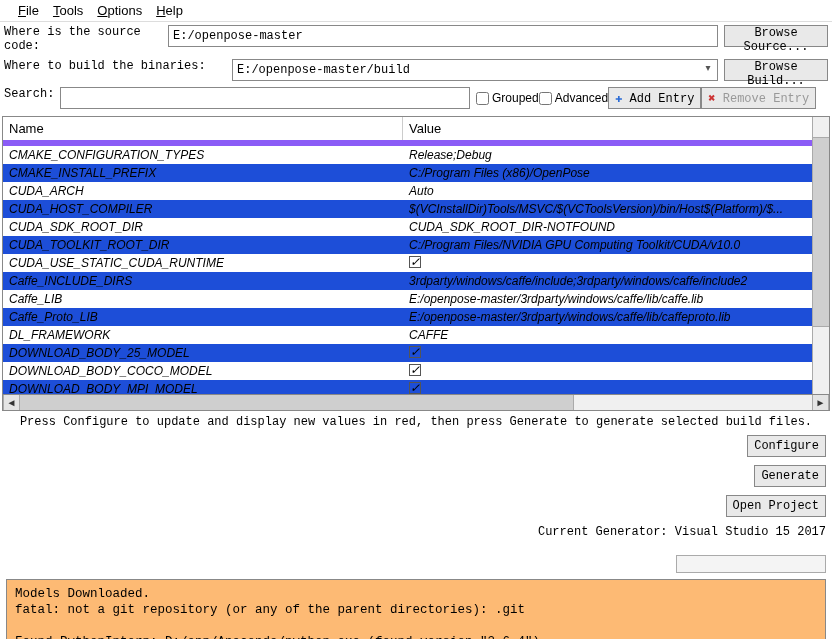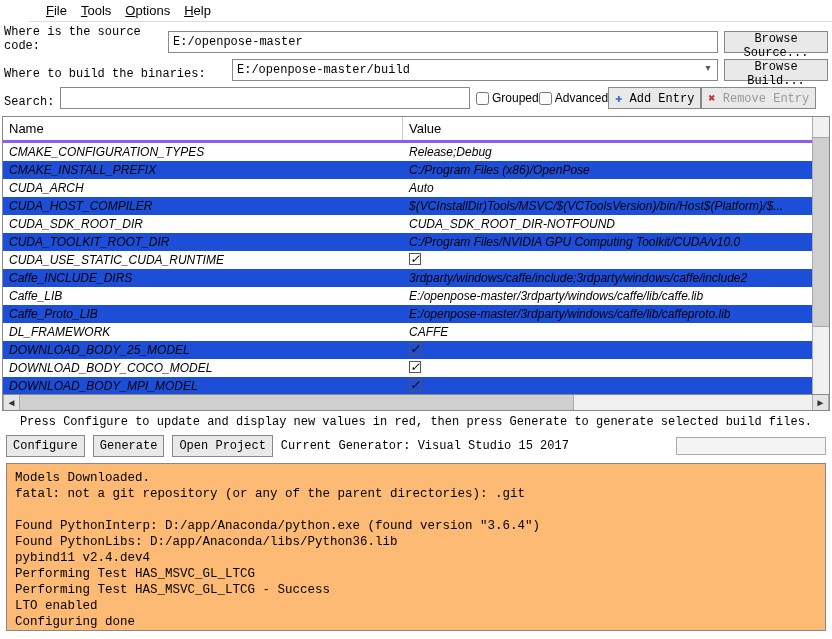--- a/index.html
+++ b/index.html
@@ -11,28 +11,27 @@
     width: 832px;
     height: 639px;
     overflow: hidden;
   }
   .menubar {
     display: flex;
     gap: 14px;
     padding: 3px 18px;
     border-bottom: 1px solid #ddd;
     font-size: 13px;
-    margin-left: 28px;
   }
   .menubar span { cursor: default; }
   .menubar span:first-letter { text-decoration: underline; }
 
   .row {
     display: flex;
-    align-items: flex-end;
+    align-items: flex-start;
     padding: 3px 4px;
     gap: 6px;
   }
   .lbl-fixed { font-family: "Courier New", monospace; }
   .lbl-source { width: 158px; }
   .lbl-build  { width: 222px; }
   .lbl-search { width: 50px; }
 
   input[type="text"].field {
     flex: 1;
@@ -80,21 +79,21 @@
     margin: 4px 2px 0 2px;
     border: 1px solid #888;
     border-bottom: 0;
     height: 278px;
     position: relative;
     overflow: hidden;
     background: #fff;
   }
   .table-head {
     display: flex;
-    border-bottom: 3px solid #8b5cf6;
+    border-bottom: 6px solid #8b5cf6;
     background: #fff;
     font-size: 13px;
   }
   .th {
     padding: 4px 6px;
     border-right: 1px solid #ccc;
   }
   .col-name  { width: 400px; flex: none; }
   .col-value { flex: 1; }
   .tbody { }
@@ -172,23 +171,24 @@
 
   .hint {
     text-align: center;
     font-family: "Courier New", monospace;
     font-size: 12px;
     padding: 4px 0;
   }
 
   .actionbar {
     display: flex;
-    align-items: center;
+    align-items: flex-end;
     padding: 2px 6px;
     gap: 8px;
+    flex-direction: column;
   }
   .gen-info { font-family: "Courier New", monospace; }
   .actionbar .spacer { flex: 1; }
   .progress {
     width: 150px; height: 18px;
     border: 1px solid #aaa;
     background: #f4f4f4;
   }
 
   .console {

